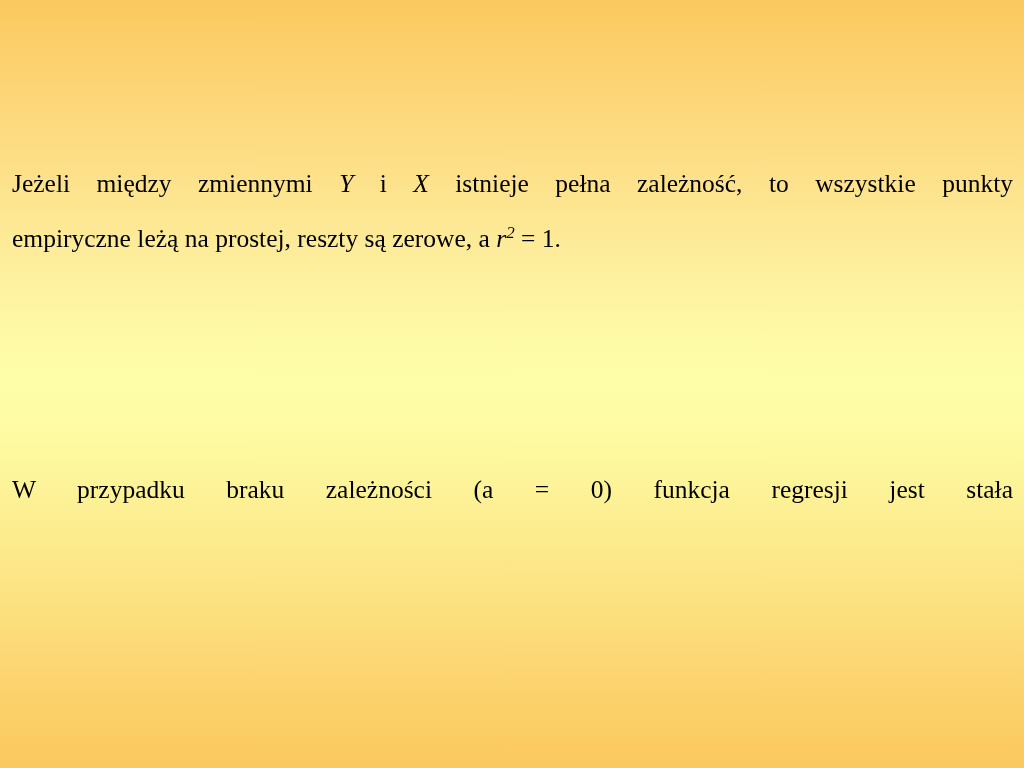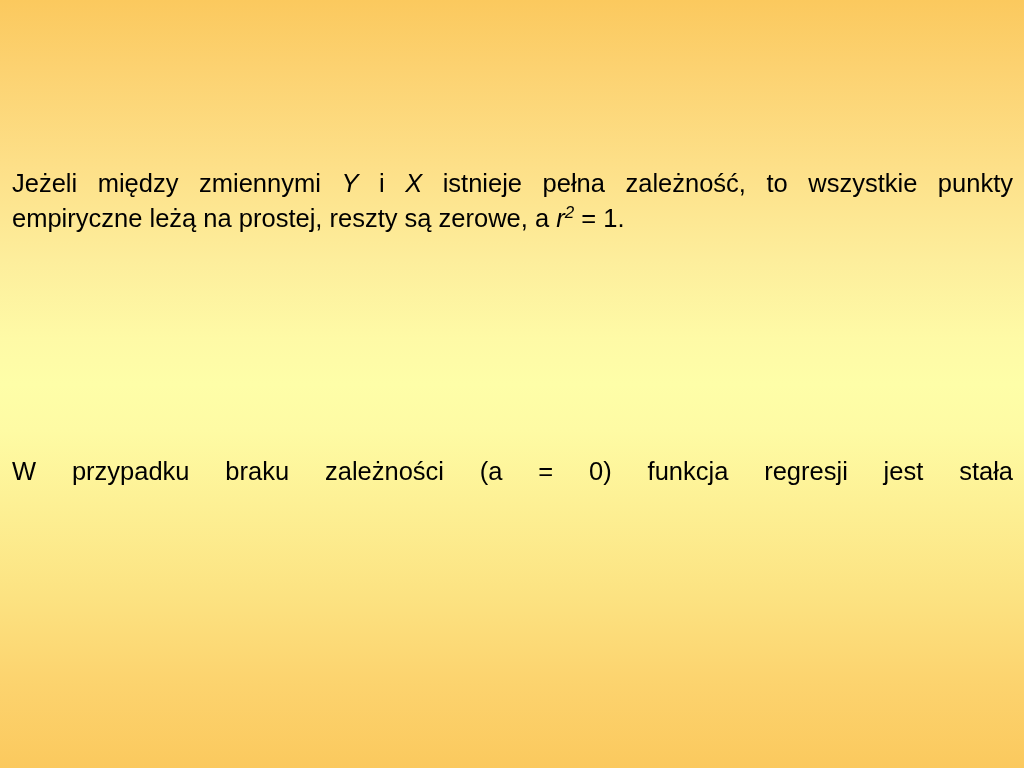--- a/index.html
+++ b/index.html
@@ -12,21 +12,21 @@
     position: relative;
     width: 1024px;
     height: 768px;
     overflow: hidden;
     background: linear-gradient(
       to bottom,
       #fbc95f 0%,
       #fcce6c 6%,
       #fcd madeup 0%
     );
-    font-family: Liberation Sans, sans-serif;
+    font-family: Liberation Serif, serif;
   }
   
   #slide {
     background: linear-gradient(
       to bottom,
       #fbc95e 0%,
       #fcd271 9%,
       #fde089 22%,
       #fdee9c 34%,
       #fefaa6 44%,
@@ -48,36 +48,37 @@
     word-spacing: 0px;
     -webkit-font-smoothing: antialiased;
   }
   #para-one {
     left: 12px;
     top: 166px;
     width: 1001px;
   }
   #para-two {
     left: 12px;
-    top: 454px;
+    top: 472px;
     width: 1001px;
   }
   
   #para-one .line-justified,
   #para-two .line-justified {
     display: block;
     text-align: justify;
     text-align-last: justify;
     white-space: nowrap;
   }
   #para-one .line-last,
   #para-two .line-last {
     display: block;
     text-align: left;
     text-align-last: left;
+    margin-top: 20px;
   }
   .var {
     font-style: italic;
   }
   .sup {
     font-style: italic;
     font-size: 17px;
     vertical-align: 9px;
     line-height: 0;
   }

